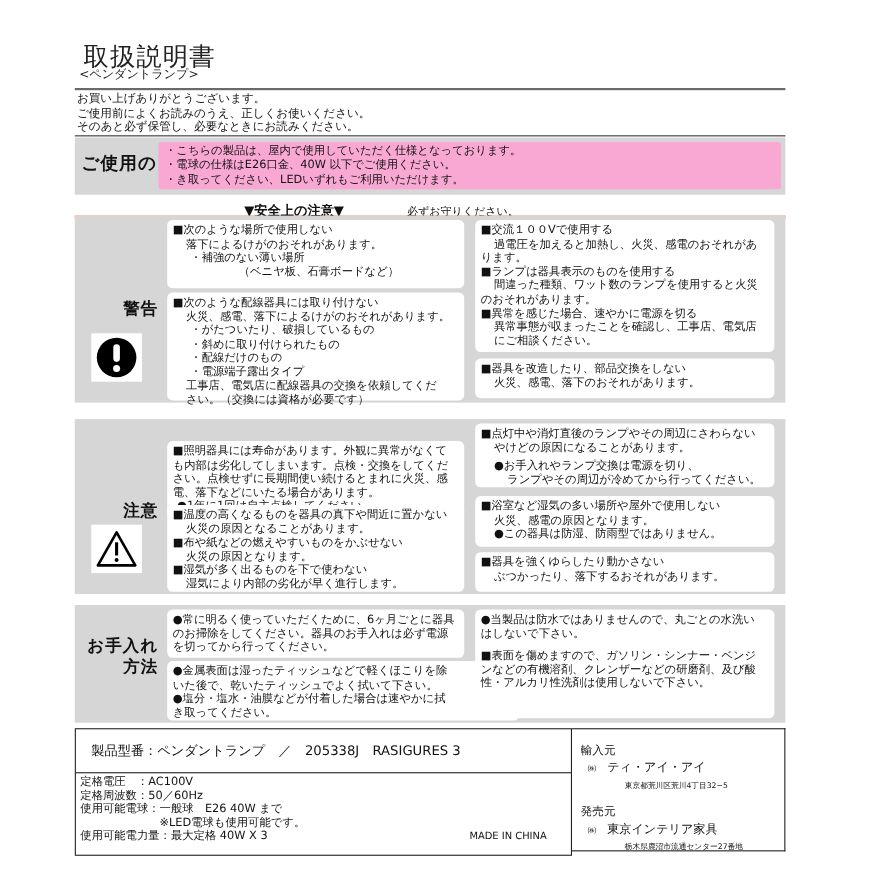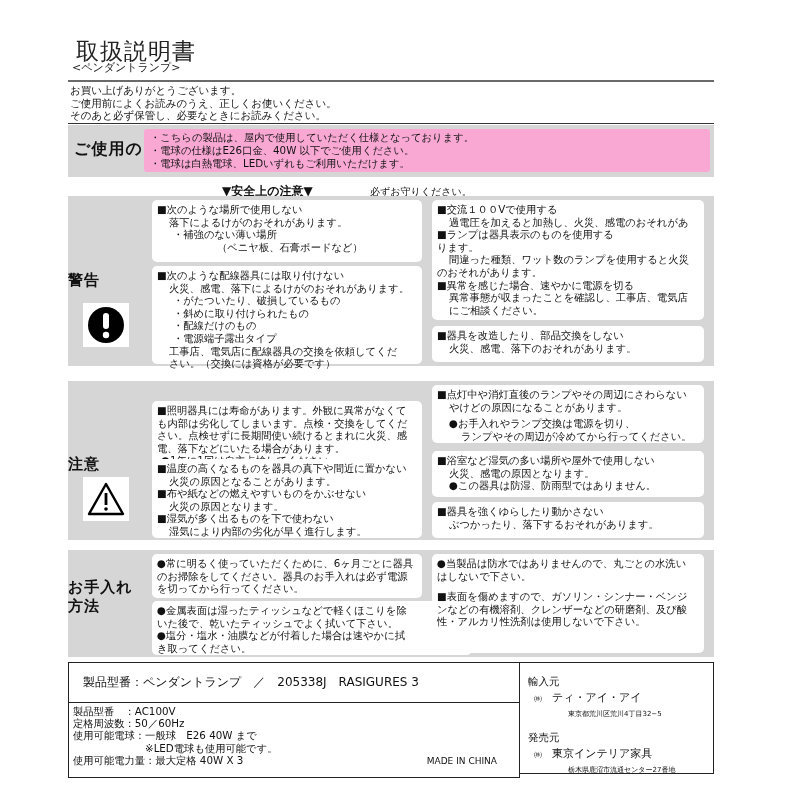--- a/index.html
+++ b/index.html
@@ -21,21 +21,21 @@
 
     .safety-head { position: absolute; left: 0; top: 182px; width: 646px; height: 17px; border-bottom: 3px solid #f97316; }
     .safety-title { position: absolute; left: 154px; top: 1px; font-size: 12px; font-weight: bold; }
     .safety-note { position: absolute; left: 302px; top: 3px; font-size: 10px; }
 
     .section { position: absolute; left: 0; width: 646px; background: #d6d6d6; }
     .sec-warning { top: 196px; height: 170px; }
     .sec-caution { top: 381px; height: 159px; }
     .sec-care { top: 550px; height: 107px; }
 
-    .sec-label { position: absolute; left: 0; width: 76px; text-align: left; font-size: 15px; font-weight: bold; letter-spacing: 1px; }
+    .sec-label { position: absolute; left: 0; width: 76px; text-align: right; font-size: 15px; font-weight: bold; letter-spacing: 1px; }
     .sec-warning .sec-label { top: 75px; }
     .sec-caution .sec-label { top: 74px; }
     .sec-care .sec-label { top: 28px; line-height: 19px; font-size: 15px; }
 
     .icon-box { position: absolute; left: 15px; width: 46px; height: 44px; background: #fff; display: flex; align-items: center; justify-content: center; }
     .sec-warning .icon-box { top: 107px; }
     .sec-caution .icon-box { top: 96px; }
 
     .box { position: absolute; background: #fff; border-radius: 5px; padding: 3px 5px; font-size: 10.3px; line-height: 12.6px; color: #111; }
     .ind1 { padding-left: 12px; }
@@ -70,21 +70,21 @@
     <div>ご使用前によくお読みのうえ、正しくお使いください。</div>
     <div>そのあと必ず保管し、必要なときにお読みください。</div>
   </div>
   <div class="rule-mid"></div>
 
   <div class="usage">
     <div class="usage-label">ご使用の</div>
     <div class="usage-box">
       <div>・こちらの製品は、屋内で使用していただく仕様となっております。</div>
       <div>・電球の仕様はE26口金、40W 以下でご使用ください。</div>
-      <div>・電球は白熱電球、LEDいずれもご利用いただけます。</div>
+      <div>・き取ってください、LEDいずれもご利用いただけます。</div>
     </div>
   </div>
 
   <div class="safety-head">
     <span class="safety-title">▼安全上の注意▼</span>
     <span class="safety-note">必ずお守りください。</span>
   </div>
 
   <div class="section sec-warning">
     <div class="sec-label">警告</div>
@@ -107,22 +107,22 @@
       <div class="ind2">・がたついたり、破損しているもの</div>
       <div class="ind2">・斜めに取り付けられたもの</div>
       <div class="ind2">・配線だけのもの</div>
       <div class="ind2">・電源端子露出タイプ</div>
       <div class="ind1">工事店、電気店に配線器具の交換を依頼してくだ</div>
       <div class="ind1">さい。（交換には資格が必要です）</div>
     </div>
     <div class="box" style="left:364px; top:4px; width:272px; height:120px;">
       <div>■交流１００Vで使用する</div>
       <div class="ind1">過電圧を加えると加熱し、火災、感電のおそれがあ</div>
+      <div>ります。</div>
       <div>■ランプは器具表示のものを使用する</div>
-      <div>ります。</div>
       <div class="ind1">間違った種類、ワット数のランプを使用すると火災</div>
       <div>のおそれがあります。</div>
       <div>■異常を感じた場合、速やかに電源を切る</div>
       <div class="ind1">異常事態が収まったことを確認し、工事店、電気店</div>
       <div class="ind1">にご相談ください。</div>
     </div>
     <div class="box" style="left:364px; top:130px; width:272px; height:36px;">
       <div>■器具を改造したり、部品交換をしない</div>
       <div class="ind1">火災、感電、落下のおそれがあります。</div>
     </div>
@@ -193,21 +193,21 @@
       <div class="gap"></div>
       <div>■表面を傷めますので、ガソリン・シンナー・ベンジ</div>
       <div>ンなどの有機溶剤、クレンザーなどの研磨剤、及び酸</div>
       <div>性・アルカリ性洗剤は使用しないで下さい。</div>
     </div>
   </div>
 
   <div class="spec">
     <div class="spec-model">製品型番：ペンダントランプ　／　205338J　RASIGURES 3</div>
     <div class="spec-body">
-      <div>製品型番　：AC100V</div>
+      <div>定格電圧　：AC100V</div>
       <div>定格周波数：50／60Hz</div>
       <div>使用可能電球：一般球　E26 40W まで</div>
       <div class="spec-row-indent">※LED電球も使用可能です。</div>
       <div>使用可能電力量：最大定格 40W X 3</div>
       <div class="made">MADE IN CHINA</div>
     </div>
   </div>
 
   <div class="company">
     <div class="co-head">輸入元</div>

